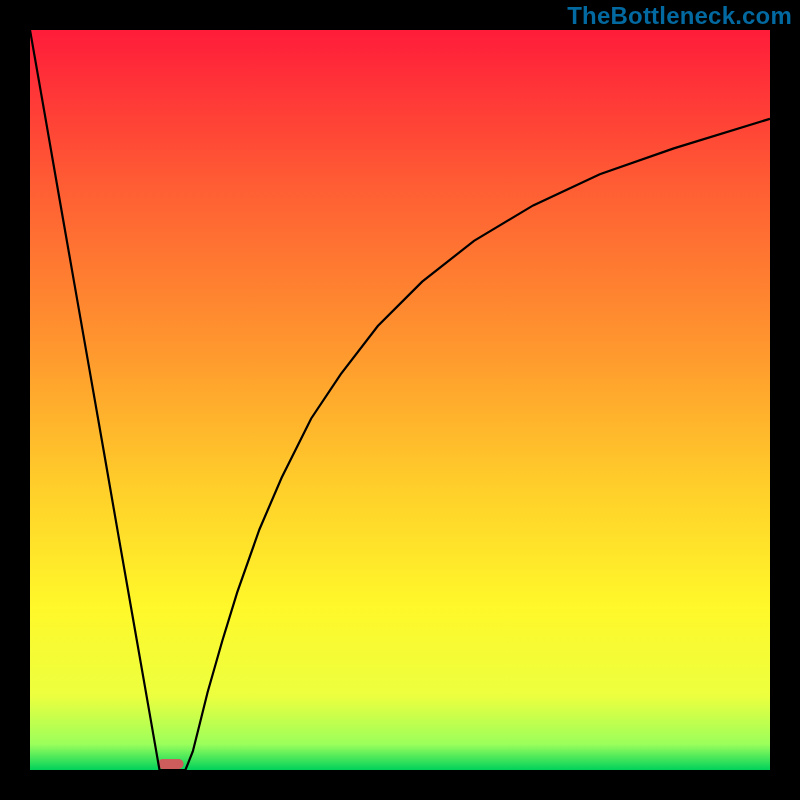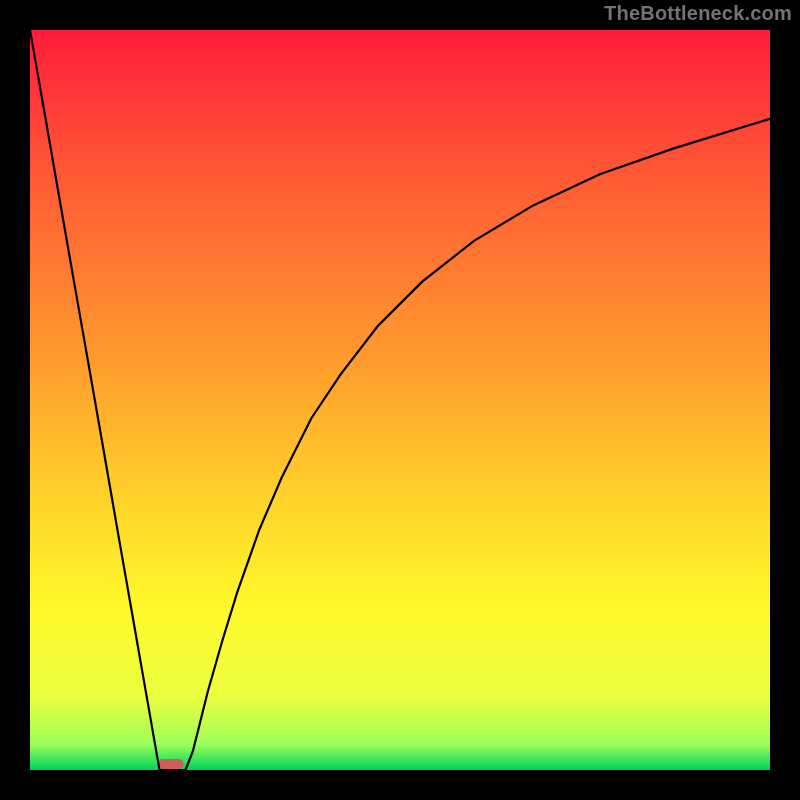--- a/index.html
+++ b/index.html
@@ -13,23 +13,23 @@
   }
   .wrapper {
     position: relative;
     width: 800px;
     height: 800px;
   }
   .watermark {
     position: absolute;
     top: 2px;
     right: 8px;
-    color: #737373;
+    color: #0369a1;
     font-weight: bold;
-    font-size: 20px;
+    font-size: 24px;
     letter-spacing: 0.2px;
     z-index: 10;
   }
   .plot-frame {
     position: absolute;
     left: 30px;
     top: 30px;
     width: 740px;
     height: 740px;
     overflow: hidden;

